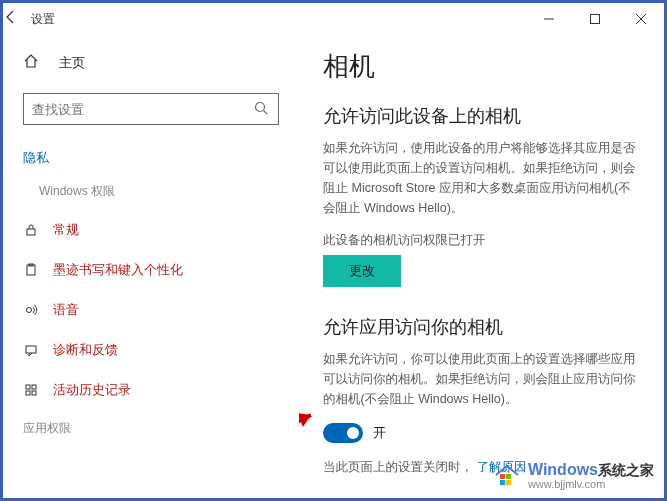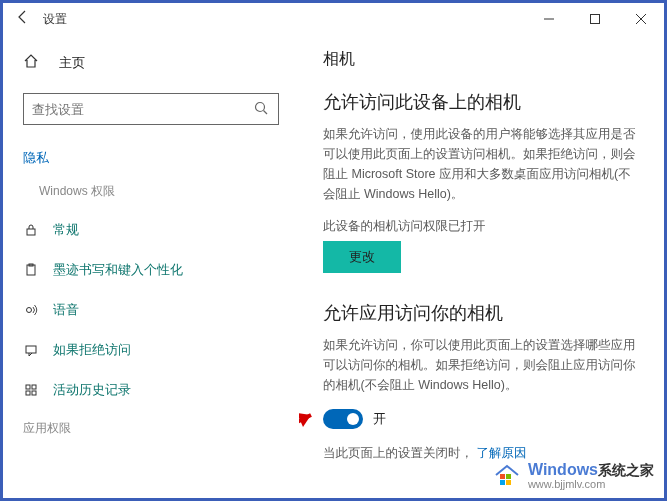--- a/index.html
+++ b/index.html
@@ -1,37 +1,37 @@
 <!DOCTYPE html>
 <html><head>
   <meta charset="utf-8">
   <style>
     * { margin: 0; padding: 0; box-sizing: border-box; font-family: "Microsoft YaHei", "Segoe UI", sans-serif; }
     body { width: 667px; height: 501px; background: #fff; position: relative; overflow: hidden; }
     .outer-frame { border: 3px solid #3b5eb8; width: 667px; height: 501px; position: relative; }
-    .titlebar { height: 32px; display: flex; align-items: center; justify-content: space-between; padding-left: 12px; background: #fff; }
+    .titlebar { height: 32px; display: flex; align-items: center; justify-content: space-between; background: #fff; }
     .titlebar-left { display: flex; align-items: center; gap: 8px; }
     .titlebar-title { font-size: 12px; color: #333; }
     .titlebar-controls { display: flex; }
     .win-btn { width: 46px; height: 32px; display: flex; align-items: center; justify-content: center; cursor: pointer; }
     .win-btn svg { width: 10px; height: 10px; }
     .content { display: flex; height: calc(100% - 32px); }
     .sidebar { width: 296px; padding: 8px 0 0 0; border-right: 0; position: relative; }
     .home-row { display: flex; align-items: center; gap: 14px; padding: 10px 20px; cursor: pointer; }
     .home-row span.label { font-size: 13px; color: #222; margin-left: 6px; }
     .search-box { margin: 10px 20px 18px 20px; border: 1px solid #666; height: 32px; display: flex; align-items: center; padding: 0 8px; }
     .search-box input { border: none; outline: none; flex: 1; font-size: 13px; color: #666; background: transparent; }
     .search-box .search-icon { width: 16px; height: 16px; color: #666; }
     .section-label { color: #0067b8; font-size: 13px; padding: 6px 20px 16px 20px; font-weight: 400; }
     .group-label { color: #888; font-size: 12px; padding: 0 20px 10px 36px; }
-    .nav-item { display: flex; align-items: center; gap: 14px; padding: 11px 20px; cursor: pointer; font-size: 13px; color: #0f766e; }
+    .nav-item { display: flex; align-items: center; gap: 14px; padding: 11px 20px; cursor: pointer; font-size: 13px; color: #b91c1c; }
     .nav-item .icon { width: 16px; height: 16px; display: flex; align-items: center; justify-content: center; }
     .nav-item .label { flex: 1; }
     .main { flex: 1; padding: 14px 24px 0 24px; overflow: hidden; position: relative; }
-    .main h1 { font-size: 16px; font-weight: 400; color: #222; margin-bottom: 20px; }
+    .main h1 { font-size: 26px; font-weight: 400; color: #222; margin-bottom: 20px; }
     .main h2 { font-size: 18px; font-weight: 400; color: #222; margin-bottom: 10px; }
     .main p { font-size: 12.5px; line-height: 1.6; color: #5a5a5a; margin-bottom: 14px; }
     .status-row { font-size: 12.5px; color: #5a5a5a; margin-bottom: 6px; }
     .change-btn { background: #14b8a6; border: none; padding: 7px 26px; font-size: 13px; color: #222; cursor: pointer; margin-bottom: 28px; }
     .toggle-row { display: flex; align-items: center; gap: 10px; margin-bottom: 14px; }
     .toggle { width: 40px; height: 20px; background: #0067b8; border-radius: 10px; position: relative; cursor: pointer; }
     .toggle .knob { width: 12px; height: 12px; background: #fff; border-radius: 50%; position: absolute; right: 4px; top: 4px; }
     .toggle-label { font-size: 13px; color: #222; }
     .link { color: #0067b8; cursor: pointer; }
     .red-arrow { position: absolute; pointer-events: none; }
@@ -125,21 +125,21 @@
           </span>
         <span class="label">语音</span>
       </div>
       <div class="nav-item">
         <span class="icon">
             <svg width="14" height="14" viewBox="0 0 14 14">
               <rect x="2" y="3" width="10" height="7" stroke="#333" fill="none"></rect>
               <path d="M5 10 L5 13 L8 10" stroke="#333" fill="none"></path>
             </svg>
           </span>
-        <span class="label">如果拒绝访问</span>
+        <span class="label">诊断和反馈</span>
       </div>
       <div class="nav-item">
         <span class="icon">
             <svg width="14" height="14" viewBox="0 0 14 14">
               <rect x="2" y="2" width="4" height="4" stroke="#333" fill="none"></rect>
               <rect x="8" y="2" width="4" height="4" stroke="#333" fill="none"></rect>
               <rect x="2" y="8" width="4" height="4" stroke="#333" fill="none"></rect>
               <rect x="8" y="8" width="4" height="4" stroke="#333" fill="none"></rect>
             </svg>
           </span>

